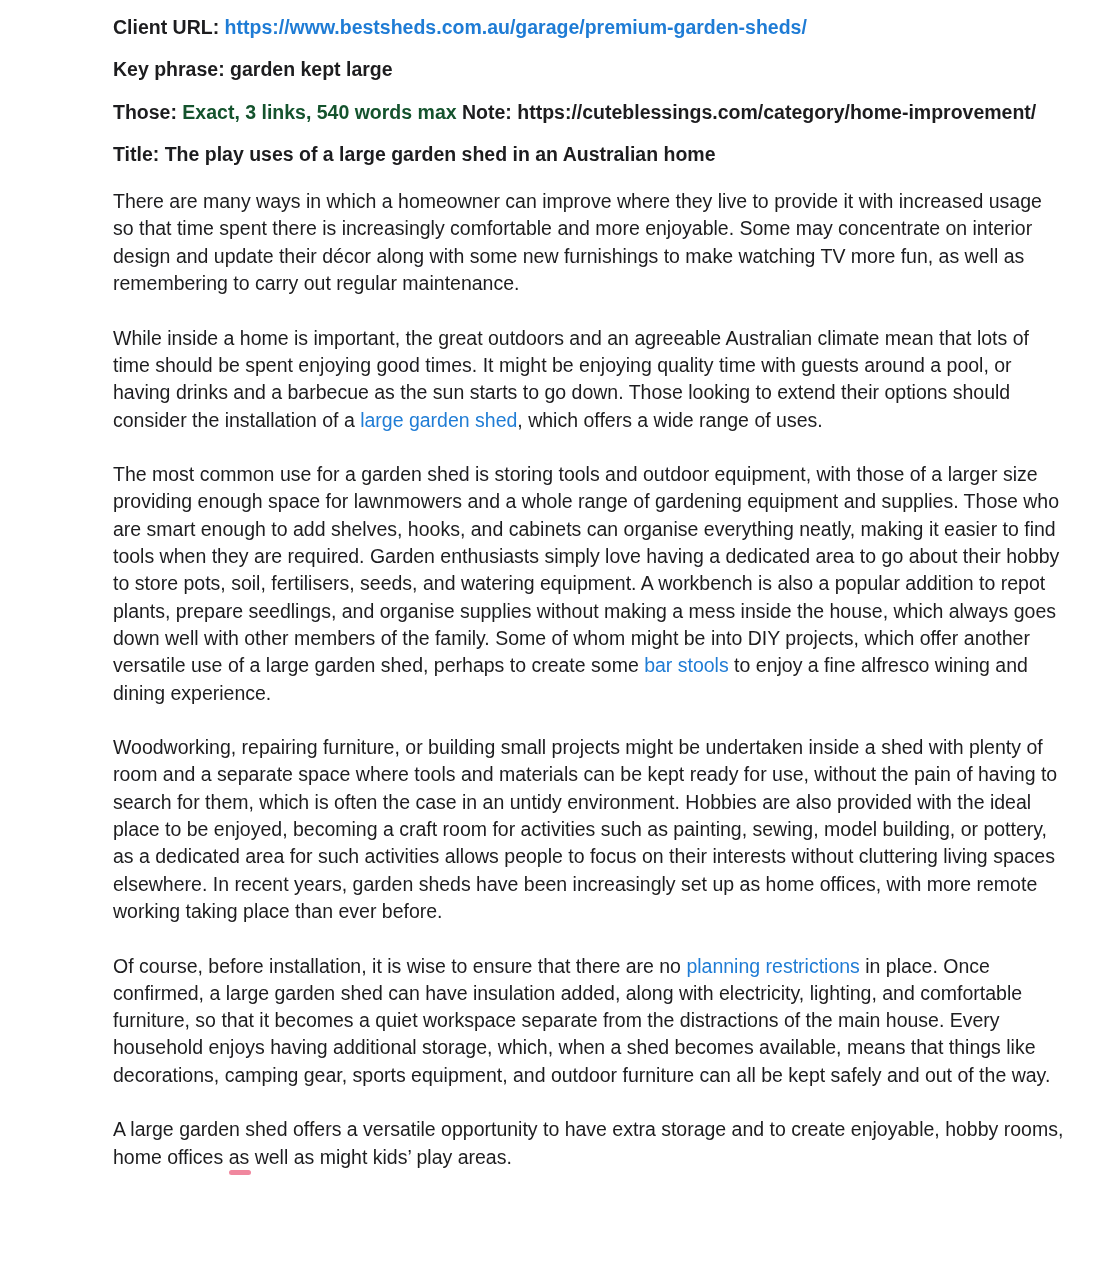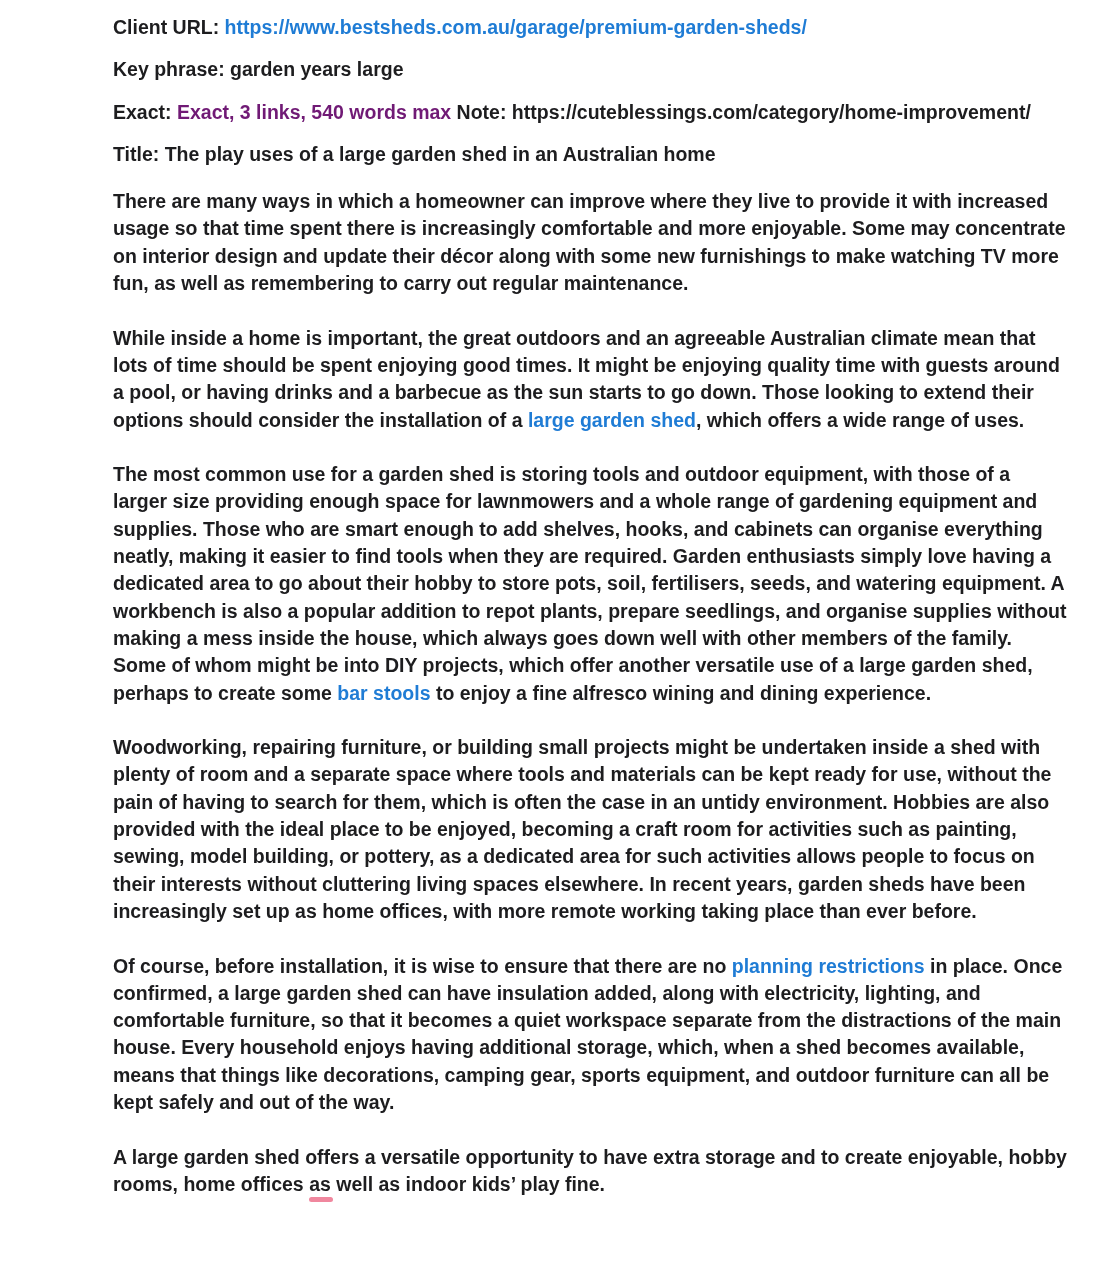--- a/index.html
+++ b/index.html
@@ -24,30 +24,30 @@
       font-size: 19.5px;
       line-height: 27.3px;
       font-weight: 700;
       color: #1d1d1f;
     }
     .title-line { margin-bottom: 20px; }
     .para {
       margin: 0 0 27.3px 0;
       font-size: 19.5px;
       line-height: 27.3px;
-      font-weight: 700;
+      font-weight: 400;
       color: #1d1d1f;
     }
     .para:last-child { margin-bottom: 0; }
     a.link {
       color: #1f7cd5;
       text-decoration: none;
       cursor: pointer;
     }
-    .red { color: #701a75; }
+    .red { color: #14532d; }
     .grammar-flag {
       position: relative;
       white-space: nowrap;
     }
     .grammar-flag::after {
       content: "";
       position: absolute;
       left: 0;
       right: -2px;
       bottom: -7px;
@@ -56,32 +56,32 @@
       border-radius: 2.5px;
     }
   </style>
 </head>
 <body>
 
 <div class="page">
 
   <p class="hline"><span>Client URL: </span><a class="link" href="#">https://www.bestsheds.com.au/garage/premium-garden-sheds/</a></p>
 
-  <p class="hline">Key phrase: garden years large</p>
+  <p class="hline">Key phrase: garden kept large</p>
 
 
-  <p class="hline"><span>Exact: </span><span class="red">Exact, 3 links, 540 words max</span><span> Note: https://cuteblessings.com/category/home-improvement/</span></p>
+  <p class="hline"><span>Those: </span><span class="red">Exact, 3 links, 540 words max</span><span> Note: https://cuteblessings.com/category/home-improvement/</span></p>
 
   <p class="hline title-line">Title: The play uses of a large garden shed in an Australian home</p>
 
   <p class="para">There are many ways in which a homeowner can improve where they live to provide it with increased usage so that time spent there is increasingly comfortable and more enjoyable. Some may concentrate on interior design and update their décor along with some new furnishings to make watching TV more fun, as well as remembering to carry out regular maintenance.</p>
 
   <p class="para"><span>While inside a home is important, the great outdoors and an agreeable Australian climate mean that lots of time should be spent enjoying good times. It might be enjoying quality time with guests around a pool, or having drinks and a barbecue as the sun starts to go down. Those looking to extend their options should consider the installation of a </span><a class="link" href="#">large garden shed</a><span>, which offers a wide range of uses.</span></p>
 
   <p class="para"><span>The most common use for a garden shed is storing tools and outdoor equipment, with those of a larger size providing enough space for lawnmowers and a whole range of gardening equipment and supplies. Those who are smart enough to add shelves, hooks, and cabinets can organise everything neatly, making it easier to find tools when they are required. Garden enthusiasts simply love having a dedicated area to go about their hobby to store pots, soil, fertilisers, seeds, and watering equipment. A workbench is also a popular addition to repot plants, prepare seedlings, and organise supplies without making a mess inside the house, which always goes down well with other members of the family. Some of whom might be into DIY projects, which offer another versatile use of a large garden shed, perhaps to create some </span><a class="link" href="#">bar stools</a><span> to enjoy a fine alfresco wining and dining experience.</span></p>
 
   <p class="para">Woodworking, repairing furniture, or building small projects might be undertaken inside a shed with plenty of room and a separate space where tools and materials can be kept ready for use, without the pain of having to search for them, which is often the case in an untidy environment. Hobbies are also provided with the ideal place to be enjoyed, becoming a craft room for activities such as painting, sewing, model building, or pottery, as a dedicated area for such activities allows people to focus on their interests without cluttering living spaces elsewhere. In recent years, garden sheds have been increasingly set up as home offices, with more remote working taking place than ever before.</p>
 
   <p class="para"><span>Of course, before installation, it is wise to ensure that there are no </span><a class="link" href="#">planning restrictions</a><span> in place. Once confirmed, a large garden shed can have insulation added, along with electricity, lighting, and comfortable furniture, so that it becomes a quiet workspace separate from the distractions of the main house. Every household enjoys having additional storage, which, when a shed becomes available, means that things like decorations, camping gear, sports equipment, and outdoor furniture can all be kept safely and out of the way.</span></p>
 
-  <p class="para"><span>A large garden shed offers a versatile opportunity to have extra storage and to create enjoyable, hobby rooms, home offices </span><span class="grammar-flag">as</span><span> well as indoor kids’ play fine.</span></p>
+  <p class="para"><span>A large garden shed offers a versatile opportunity to have extra storage and to create enjoyable, hobby rooms, home offices </span><span class="grammar-flag">as</span><span> well as might kids’ play areas.</span></p>
 
 </div>
 
 </body></html>

